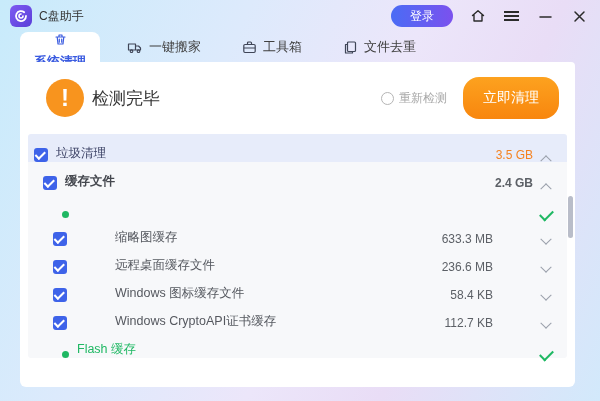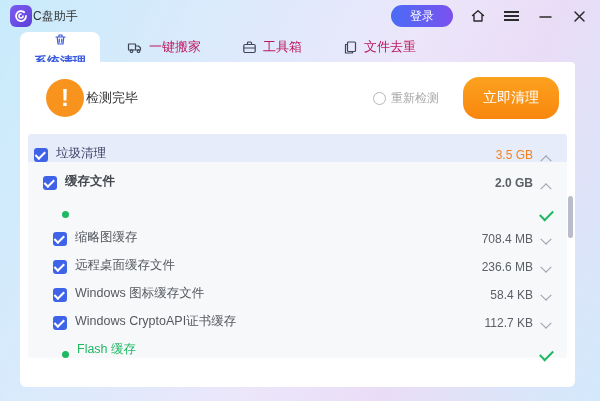--- a/index.html
+++ b/index.html
@@ -6,55 +6,55 @@
   body{
     width:600px;height:401px;overflow:hidden;position:relative;
     font-family:"Liberation Sans","DejaVu Sans",sans-serif;
     background:linear-gradient(115deg,#c8ebfb 0%,#ddeafc 32%,#ece6fa 55%,#e9ddf6 72%,#d2e9fb 100%);
     -webkit-font-smoothing:antialiased;
   }
   
   .titlebar{height:32px;display:flex;align-items:center;padding:0 12px 0 10px;}
   .logo{width:22px;height:22px;border-radius:6px;background:linear-gradient(135deg,#7e5bf2,#5a3fd8);
     display:flex;align-items:center;justify-content:center;flex:0 0 auto;}
-  .app-title{font-size:12px;color:#333;margin-left:1px;}
+  .app-title{font-size:12px;color:#333;margin-left:7px;}
   .tb-spacer{flex:1;}
   .login-btn{width:62px;height:22px;border-radius:11px;border:none;cursor:pointer;
     background:linear-gradient(90deg,#4a6cf5,#7b51ee);color:#fff;font-size:12px;
     display:flex;align-items:center;justify-content:center;margin-right:16px;}
   .winctl{display:flex;align-items:center;gap:17px;color:#2b2b2b;}
   .winctl .ic{width:17px;height:17px;display:flex;align-items:center;justify-content:center;cursor:pointer;}
   
   .tabbar{height:30px;display:flex;align-items:stretch;padding-left:20px;}
   .tab{display:flex;align-items:center;gap:6px;padding:0 14px;margin-right:13px;
-    font-size:13px;color:#be185d;cursor:pointer;}
+    font-size:13px;color:#404040;cursor:pointer;}
   .tab svg{flex:0 0 auto;}
   .tab.active{background:#fff;border-radius:8px 8px 0 0;color:#3a5be0;font-weight:bold;flex-direction:column;}
   
   .panel{position:absolute;left:20px;top:62px;width:555px;bottom:14px;background:#fff;
     border-radius:0 4px 6px 6px;}
   
   .status{height:72px;display:flex;align-items:center;padding:0 16px 0 26px;}
   .warn-circle{width:38px;height:38px;border-radius:50%;background:#f8941e;flex:0 0 auto;
     display:flex;align-items:center;justify-content:center;color:#fff;font-size:24px;font-weight:bold;line-height:1;}
-  .status-title{font-size:13px;color:#333;margin-left:2px;flex:0 0 auto;}
+  .status-title{font-size:17px;color:#333;margin-left:8px;flex:0 0 auto;}
   .status-info{margin-left:14px;font-size:12px;color:#555;line-height:20px;white-space:nowrap;}
   .orange{color:#f5821f;}
   .st-spacer{flex:1;}
-  .recheck{display:flex;align-items:center;gap:5px;color:#a9a9a9;font-size:12px;cursor:pointer;flex:0 0 auto;margin-right:24px;}
+  .recheck{display:flex;align-items:center;gap:5px;color:#a9a9a9;font-size:12px;cursor:pointer;flex:0 0 auto;margin-right:16px;}
   .recheck .ring{width:11px;height:11px;border:1px solid #b5b5b5;border-radius:50%;}
   .clean-btn{width:96px;height:42px;border:none;border-radius:16px;cursor:pointer;
     background:linear-gradient(180deg,#fda21f,#f8860e);color:#fff;font-size:14px;}
   
   .list{margin:0 8px;}
   .row{height:28px;display:flex;align-items:flex-end;font-size:12.5px;cursor:pointer;}
   .row-header{background:#e7ecfa;border-radius:3px 3px 0 0;padding:0 8px 0 6px;color:#3d4366;}
   .subwrap{background:#f7f8fa;border-radius:0 0 3px 3px;}
   .row-group{padding:0 8px 0 15px;color:#45484f;font-weight:bold;}
-  .row-item{padding:0 8px 0 25px;color:#55585f;}
+  .row-item{padding:0 8px 0 25px;color:#55585f;gap:40px;}
   .row-dot{padding:0 8px 0 34px;color:#1fb863;}
   .row .lbl{margin-left:8px;}
   .row .sp{flex:1;}
   .row .val{font-size:12px;color:#5c6066;}
   .row-header .val{color:#f5821f;}
   .chevcol{width:26px;display:flex;justify-content:center;align-items:center;}
   .checkbox{width:14px;height:14px;border-radius:3px;background:#3e63e9;flex:0 0 auto;
     display:flex;align-items:center;justify-content:center;}
   .checkbox i{display:block;width:8px;height:4px;border-left:2px solid #fff;border-bottom:2px solid #fff;
     transform:rotate(-45deg) translate(0,-1px);}
@@ -164,41 +164,41 @@
         </span>
     </div>
     <div class="subwrap">
 
       <div class="row row-group">
         <span class="checkbox">
             <i></i>
           </span>
         <span class="lbl">缓存文件</span>
         <span class="sp"></span>
-        <span class="val">2.0 GB</span>
+        <span class="val">2.4 GB</span>
         <span class="chevcol">
             <i class="chev up"></i>
           </span>
       </div>
 
       <div class="row row-dot">
         <span class="dot"></span>
         <span class="sp"></span>
         <span class="chevcol">
             <i class="gcheck"></i>
           </span>
       </div>
 
       <div class="row row-item">
         <span class="checkbox">
             <i></i>
           </span>
         <span class="lbl">缩略图缓存</span>
         <span class="sp"></span>
-        <span class="val">708.4 MB</span>
+        <span class="val">633.3 MB</span>
         <span class="chevcol">
             <i class="chev down"></i>
           </span>
       </div>
 
       <div class="row row-item">
         <span class="checkbox">
             <i></i>
           </span>
         <span class="lbl">远程桌面缓存文件</span>

